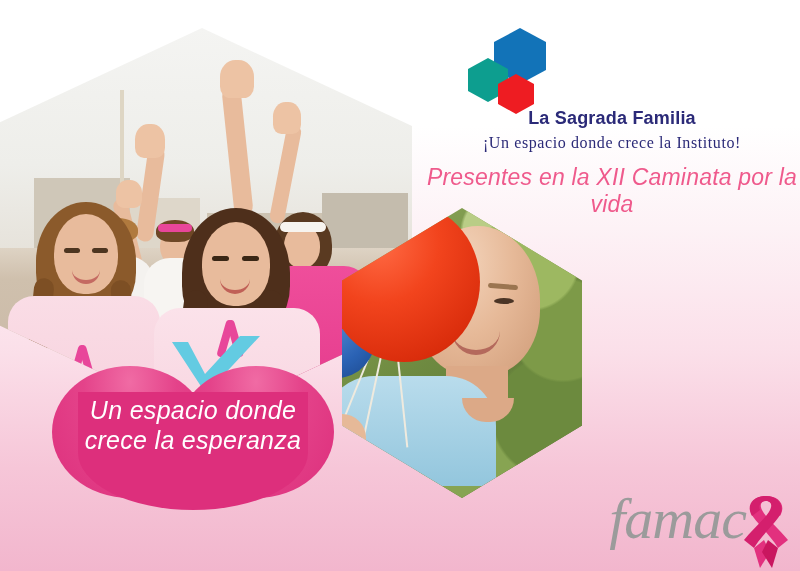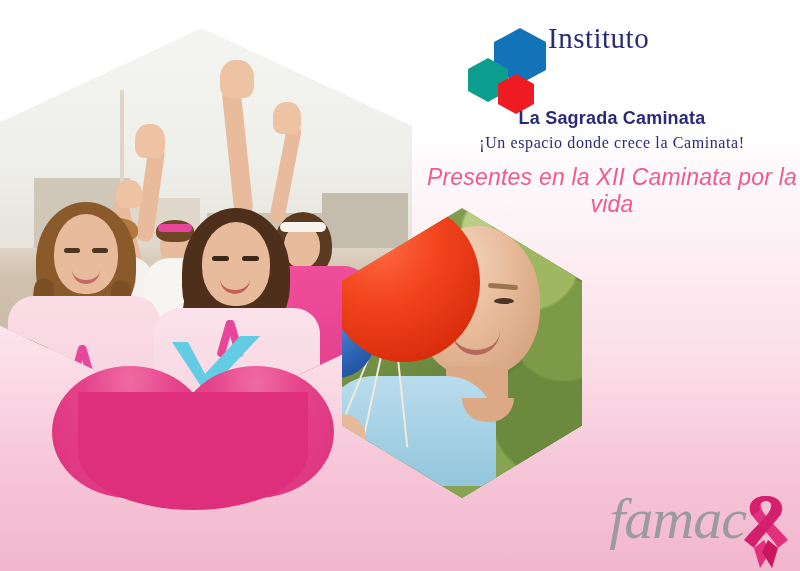--- a/index.html
+++ b/index.html
@@ -265,34 +265,35 @@
   <div id="heart-badge">
     <svg class="check" viewBox="0 0 92 64">
       <path d="M2 6 L36 58 L90 0 L70 0 L35 38 L18 6 Z" fill="#63cbe2"></path>
     </svg>
     <div class="heart">
       <div class="lobe l"></div>
       <div class="lobe r"></div>
       <div class="base"></div>
     </div>
     <div id="heart-text">
+      <span class="l1">Un espacio donde</span>
+      <span class="l2">crece la esperanza</span>
     </div>
   </div>
 
   <div id="logo-block">
     <div id="logo-mark">
       <span class="hexdot blue"></span>
       <span class="hexdot teal"></span>
       <span class="hexdot red"></span>
     </div>
     <div id="logo-words">
-      <div id="word-instituto">Instituto</div>
-    </div>
-    <div id="word-sagrada">La Sagrada Caminata</div>
-    <div id="slogan-serif">¡Un espacio donde crece la Caminata!</div>
+    </div>
+    <div id="word-sagrada">La Sagrada Familia</div>
+    <div id="slogan-serif">¡Un espacio donde crece la Instituto!</div>
     <div id="slogan-script">Presentes en la XII Caminata por la vida</div>
   </div>
 
   <div id="famac">
     <div id="famac-word">famac</div>
     <svg id="famac-ribbon" viewBox="0 0 56 78">
       <path d="M28 4 C14 4 8 16 16 26 C22 34 34 46 40 56 L50 48 C42 38 28 26 24 18 C21 12 24 9 28 9 C33 9 36 13 34 18 L42 24 C48 14 42 4 28 4 Z" fill="#e2307e"></path>
       <path d="M28 4 C42 4 48 16 40 26 C34 34 22 46 16 56 L6 48 C14 38 28 26 32 18 C35 12 32 9 28 9 C23 9 20 13 22 18 L14 24 C8 14 14 4 28 4 Z" fill="#d41f6d"></path>
       <path d="M16 56 L26 48 L32 60 L22 76 Z" fill="#e2307e"></path>
       <path d="M40 56 L30 48 L24 60 L34 76 Z" fill="#c9165f"></path>

